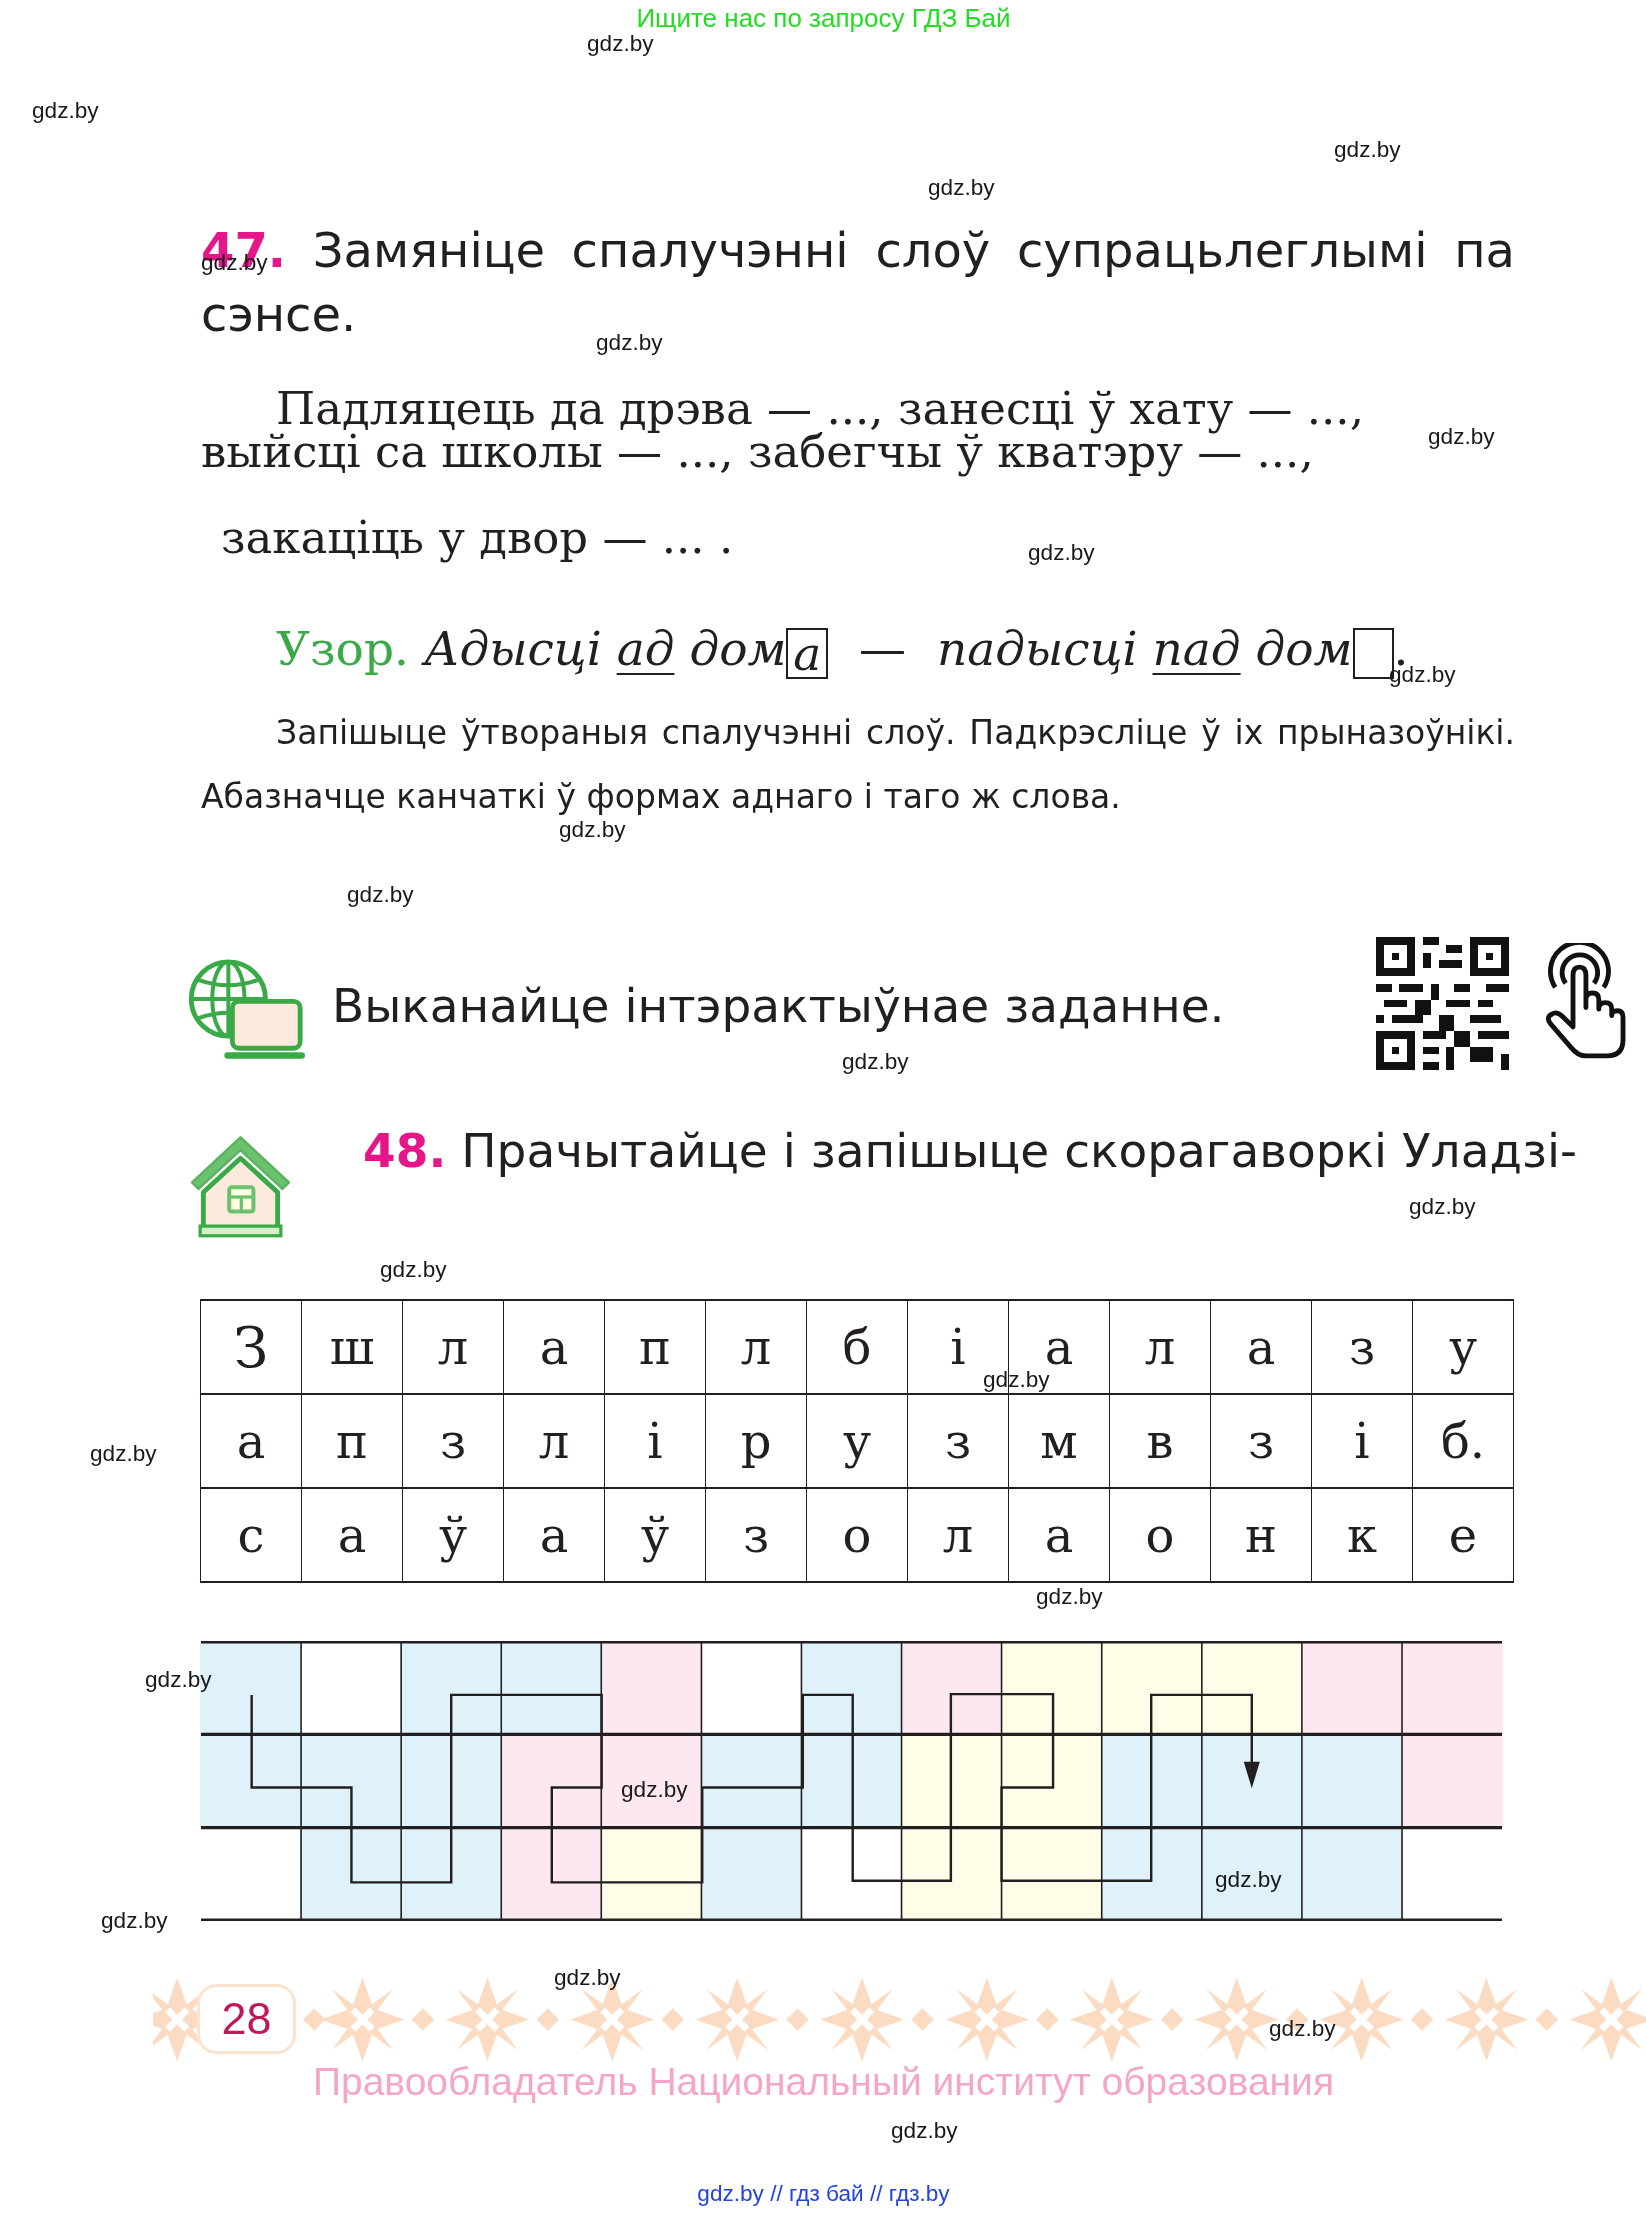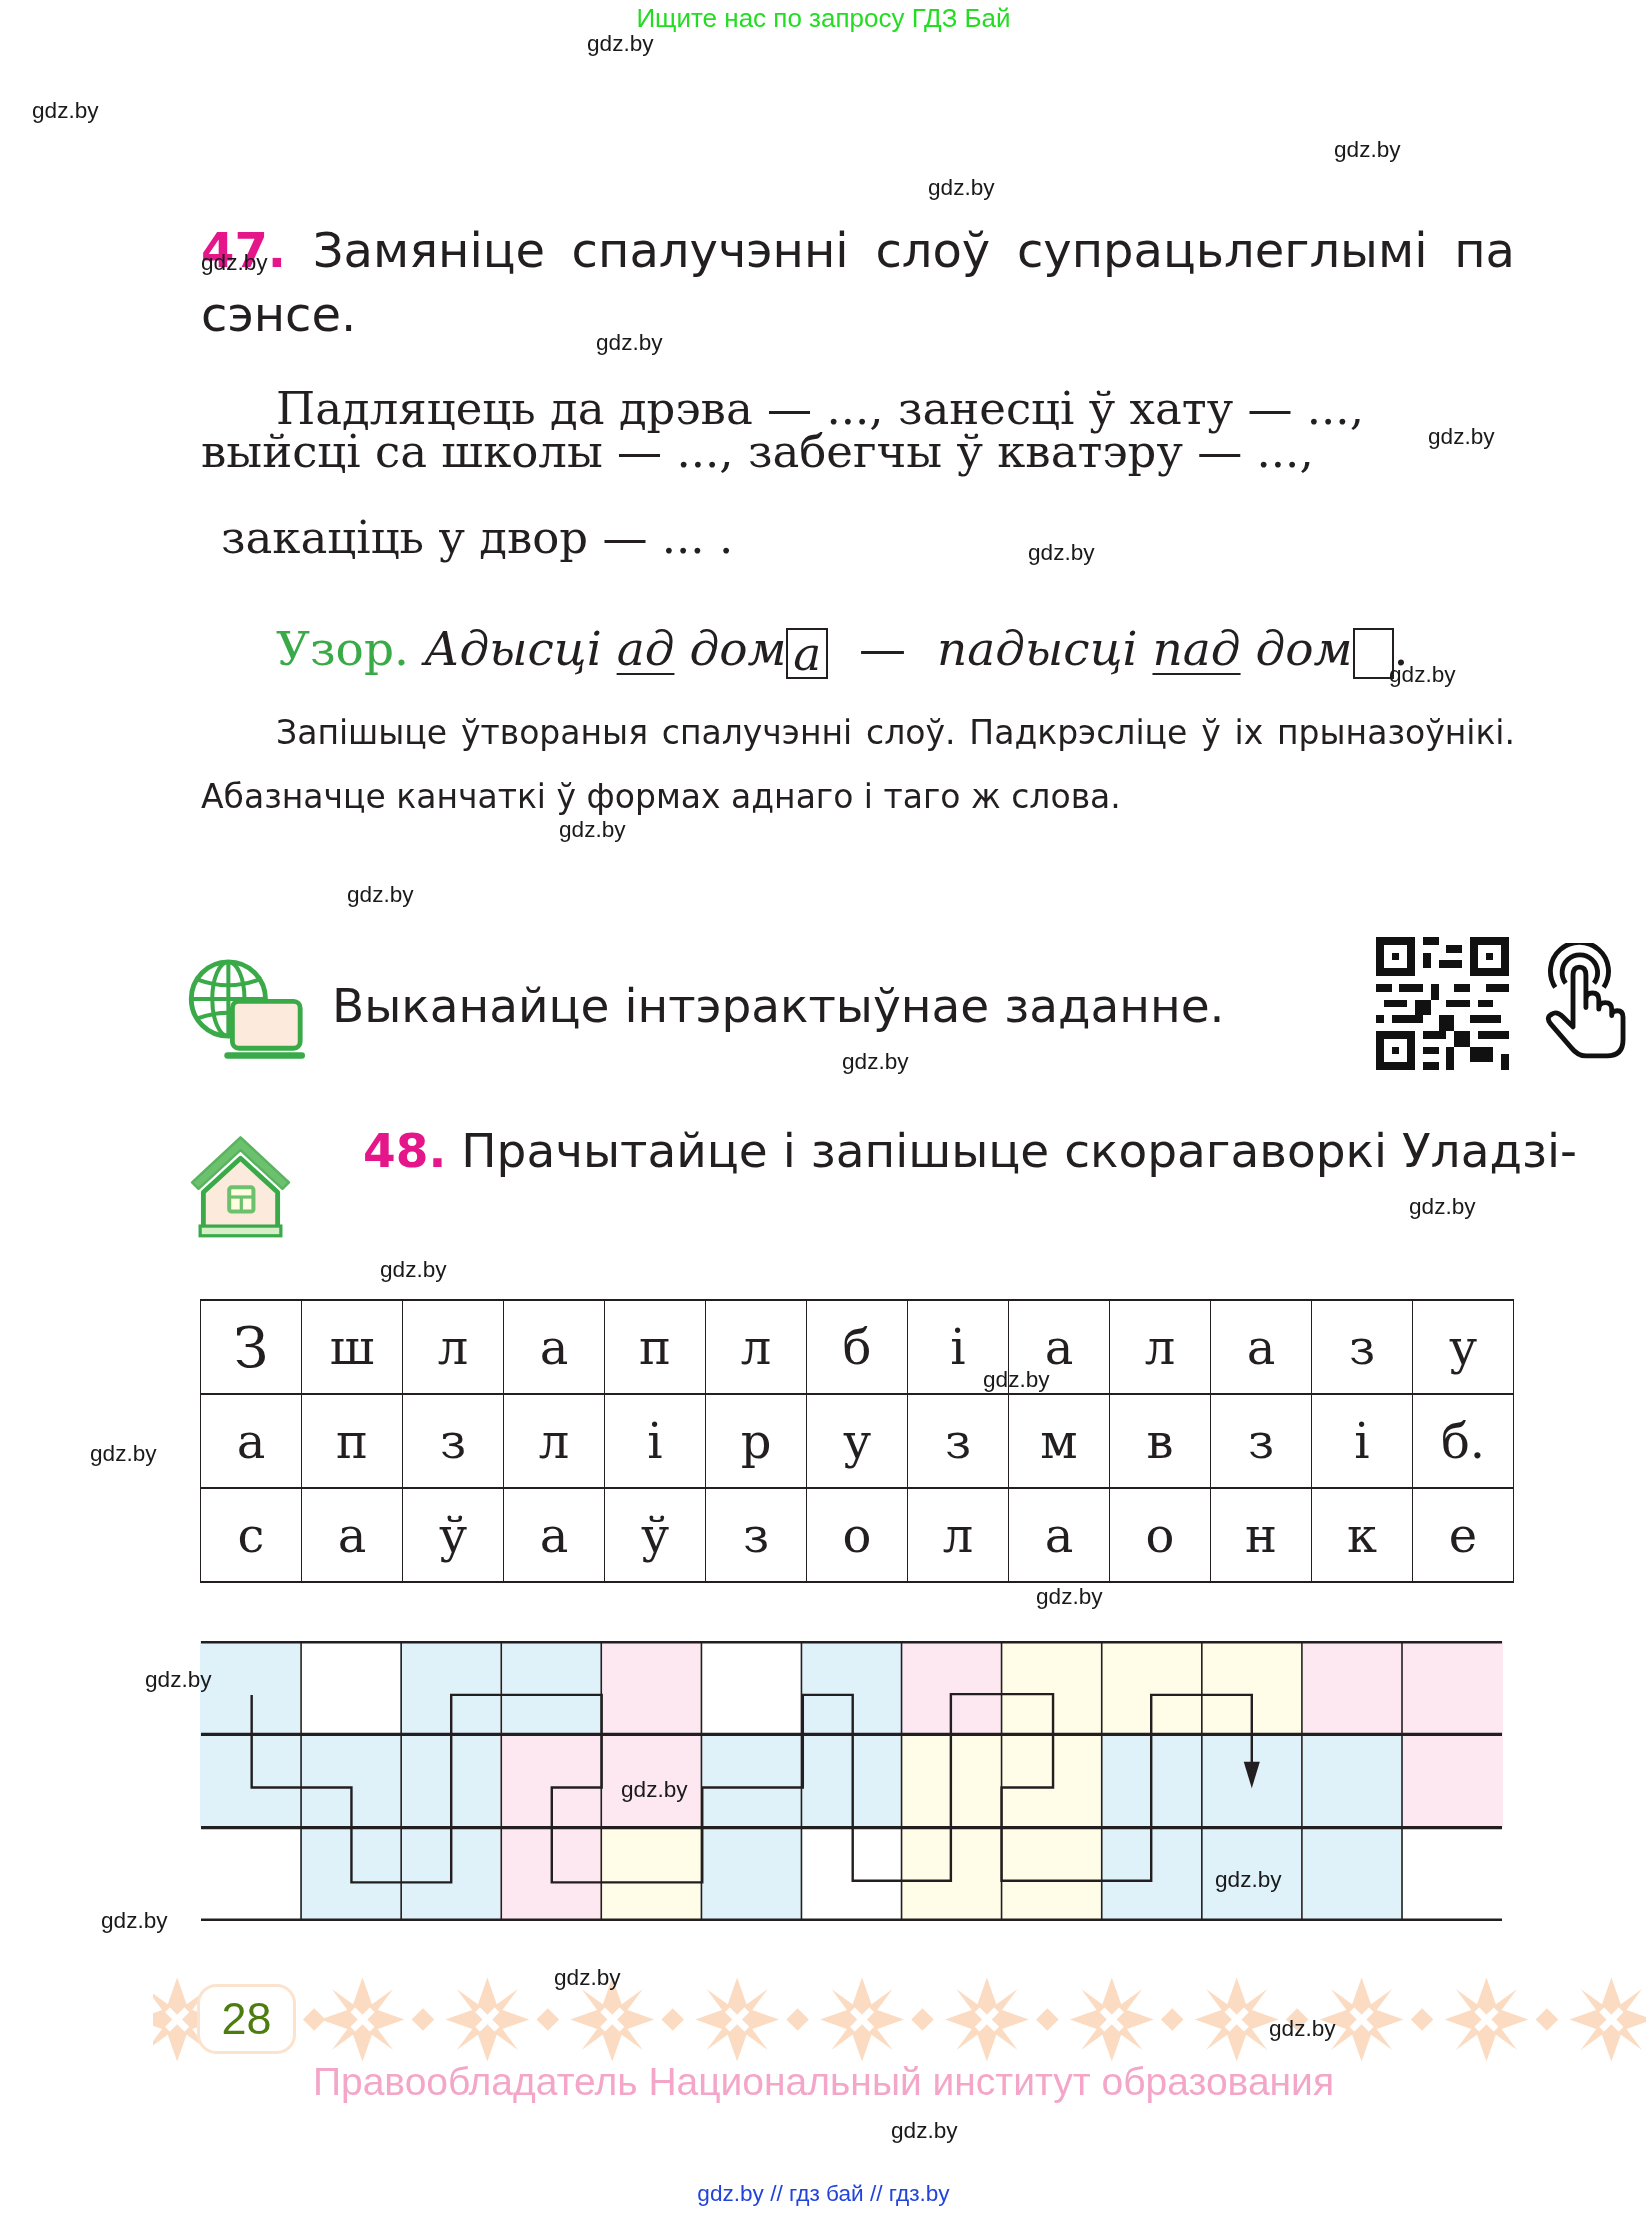--- a/index.html
+++ b/index.html
@@ -15,21 +15,21 @@
   .serif-para { position: absolute; left: 201px; width: 1314px; font-family: "DejaVu Serif", serif; font-size: 45px; line-height: 64px; text-align: justify; }
   .box { display: inline-block; border: 2.4px solid #231f20; padding: 0 4.8px; line-height: 47px; height: 47px; vertical-align: middle; }
   .box.empty { width: 37px; padding: 0; }
   .ul { text-decoration: underline; text-decoration-thickness: 2.4px; text-underline-offset: 8px; }
   .letter-table { position: absolute; left: 200px; top: 1299px; border-collapse: collapse; }
   .letter-table td { width: 100px; height: 92px; border-left: 1.2px solid #231f20; border-right: 1.2px solid #231f20; border-top: 2.4px solid #231f20; border-bottom: 2.4px solid #231f20; text-align: center; vertical-align: middle; font-family: "DejaVu Serif", serif; font-size: 48px; padding: 0; }
   .letter-table td.first { font-size: 56px; }
   .maze { position: absolute; left: 200px; top: 1641px; width: 1303px; height: 280px; }
   .maze-cell { position: absolute; box-sizing: border-box; }
   .footer-band { position: absolute; left: 153px; top: 1975px; width: 1493px; height: 89px; }
-  .page-num { position: absolute; left: 197px; top: 1984px; width: 93px; height: 64px; background: #fff; border: 3.2px solid #fbe3cd; border-radius: 19.3px; font-family: "Liberation Sans", sans-serif; font-size: 45px; display: flex; align-items: center; justify-content: center; color: #4d7c0f; }
+  .page-num { position: absolute; left: 197px; top: 1984px; width: 93px; height: 64px; background: #fff; border: 3.2px solid #fbe3cd; border-radius: 19.3px; font-family: "Liberation Sans", sans-serif; font-size: 45px; display: flex; align-items: center; justify-content: center; color: #be185d; }
   .copyright { position: absolute; left: 0; width: 1647px; top: 2060px; text-align: center; font-family: "Liberation Sans", sans-serif; font-size: 39px; color: #f4a6c9; }
   .bottom-links { position: absolute; left: 0; width: 1647px; top: 2181px; text-align: center; font-family: "Liberation Sans", sans-serif; font-size: 22.6px; color: #2244dd; }
 </style>
 </head>
 <body>
 
 <div class="top-banner">Ищите нас по запросу ГДЗ Бай</div>
 
 <div id="wm-layer">
     <div class="wm" style="left: 587px; top: 31px; z-index: 5;">gdz.by</div>

